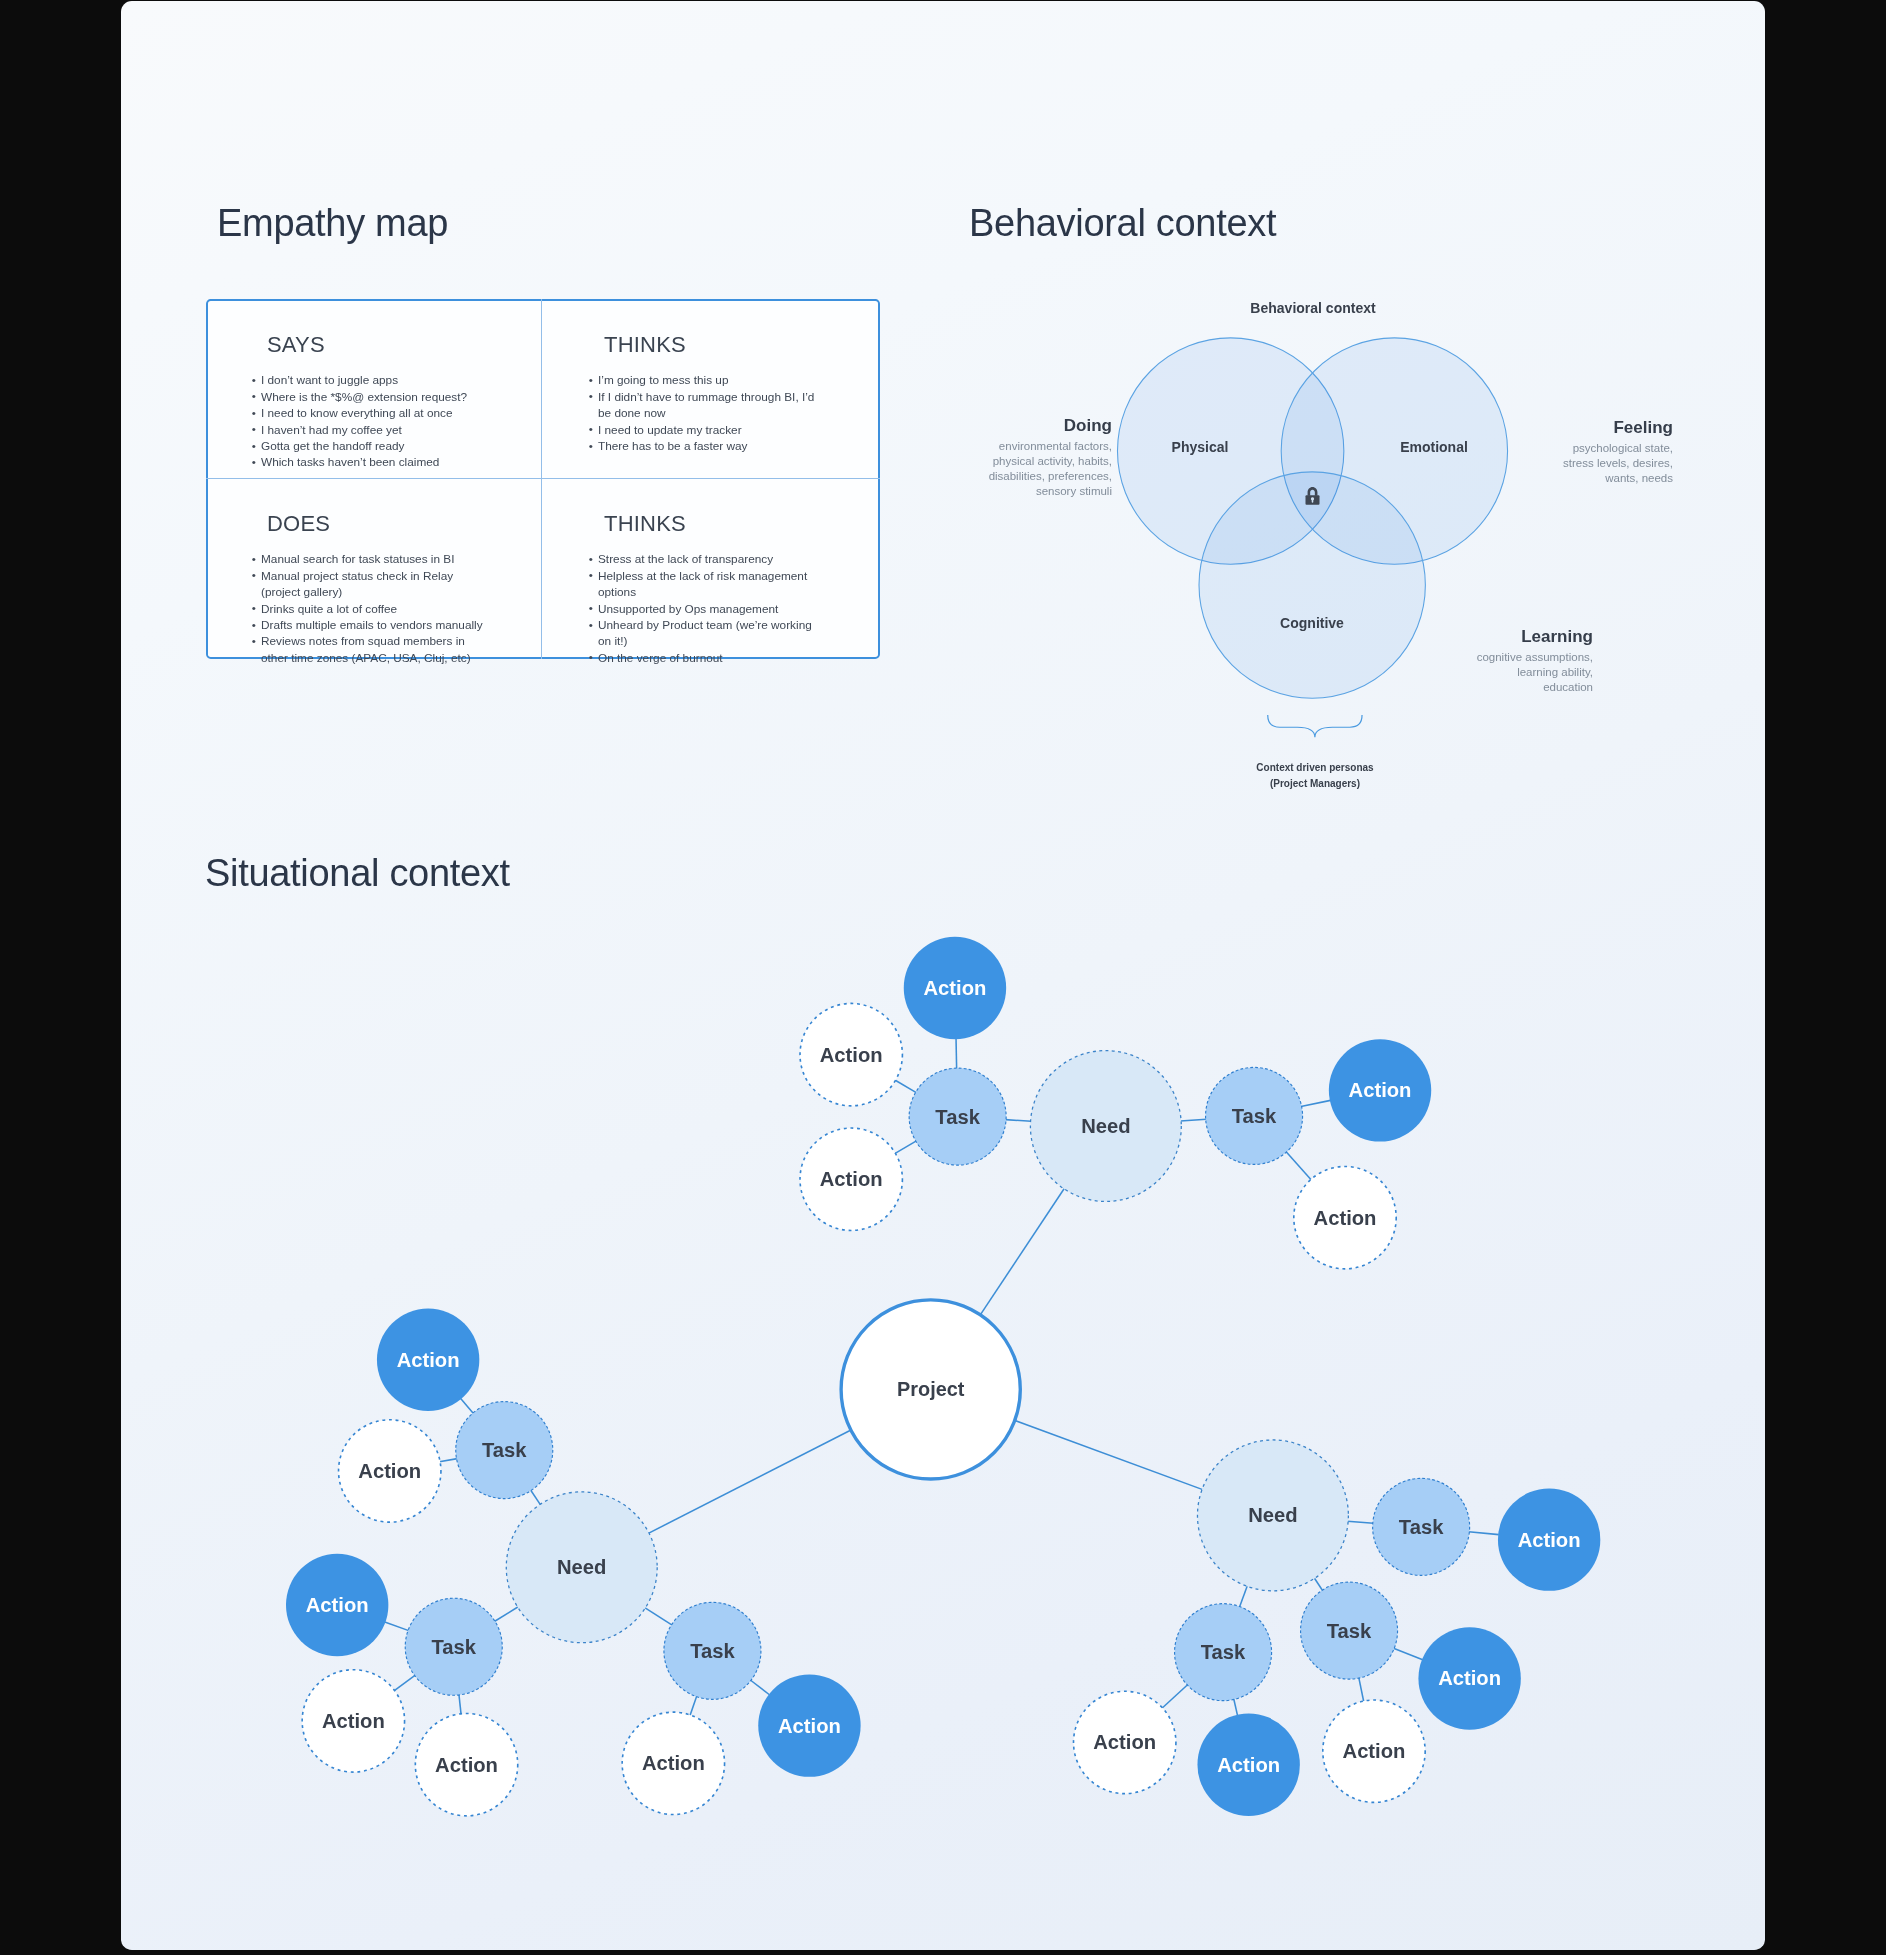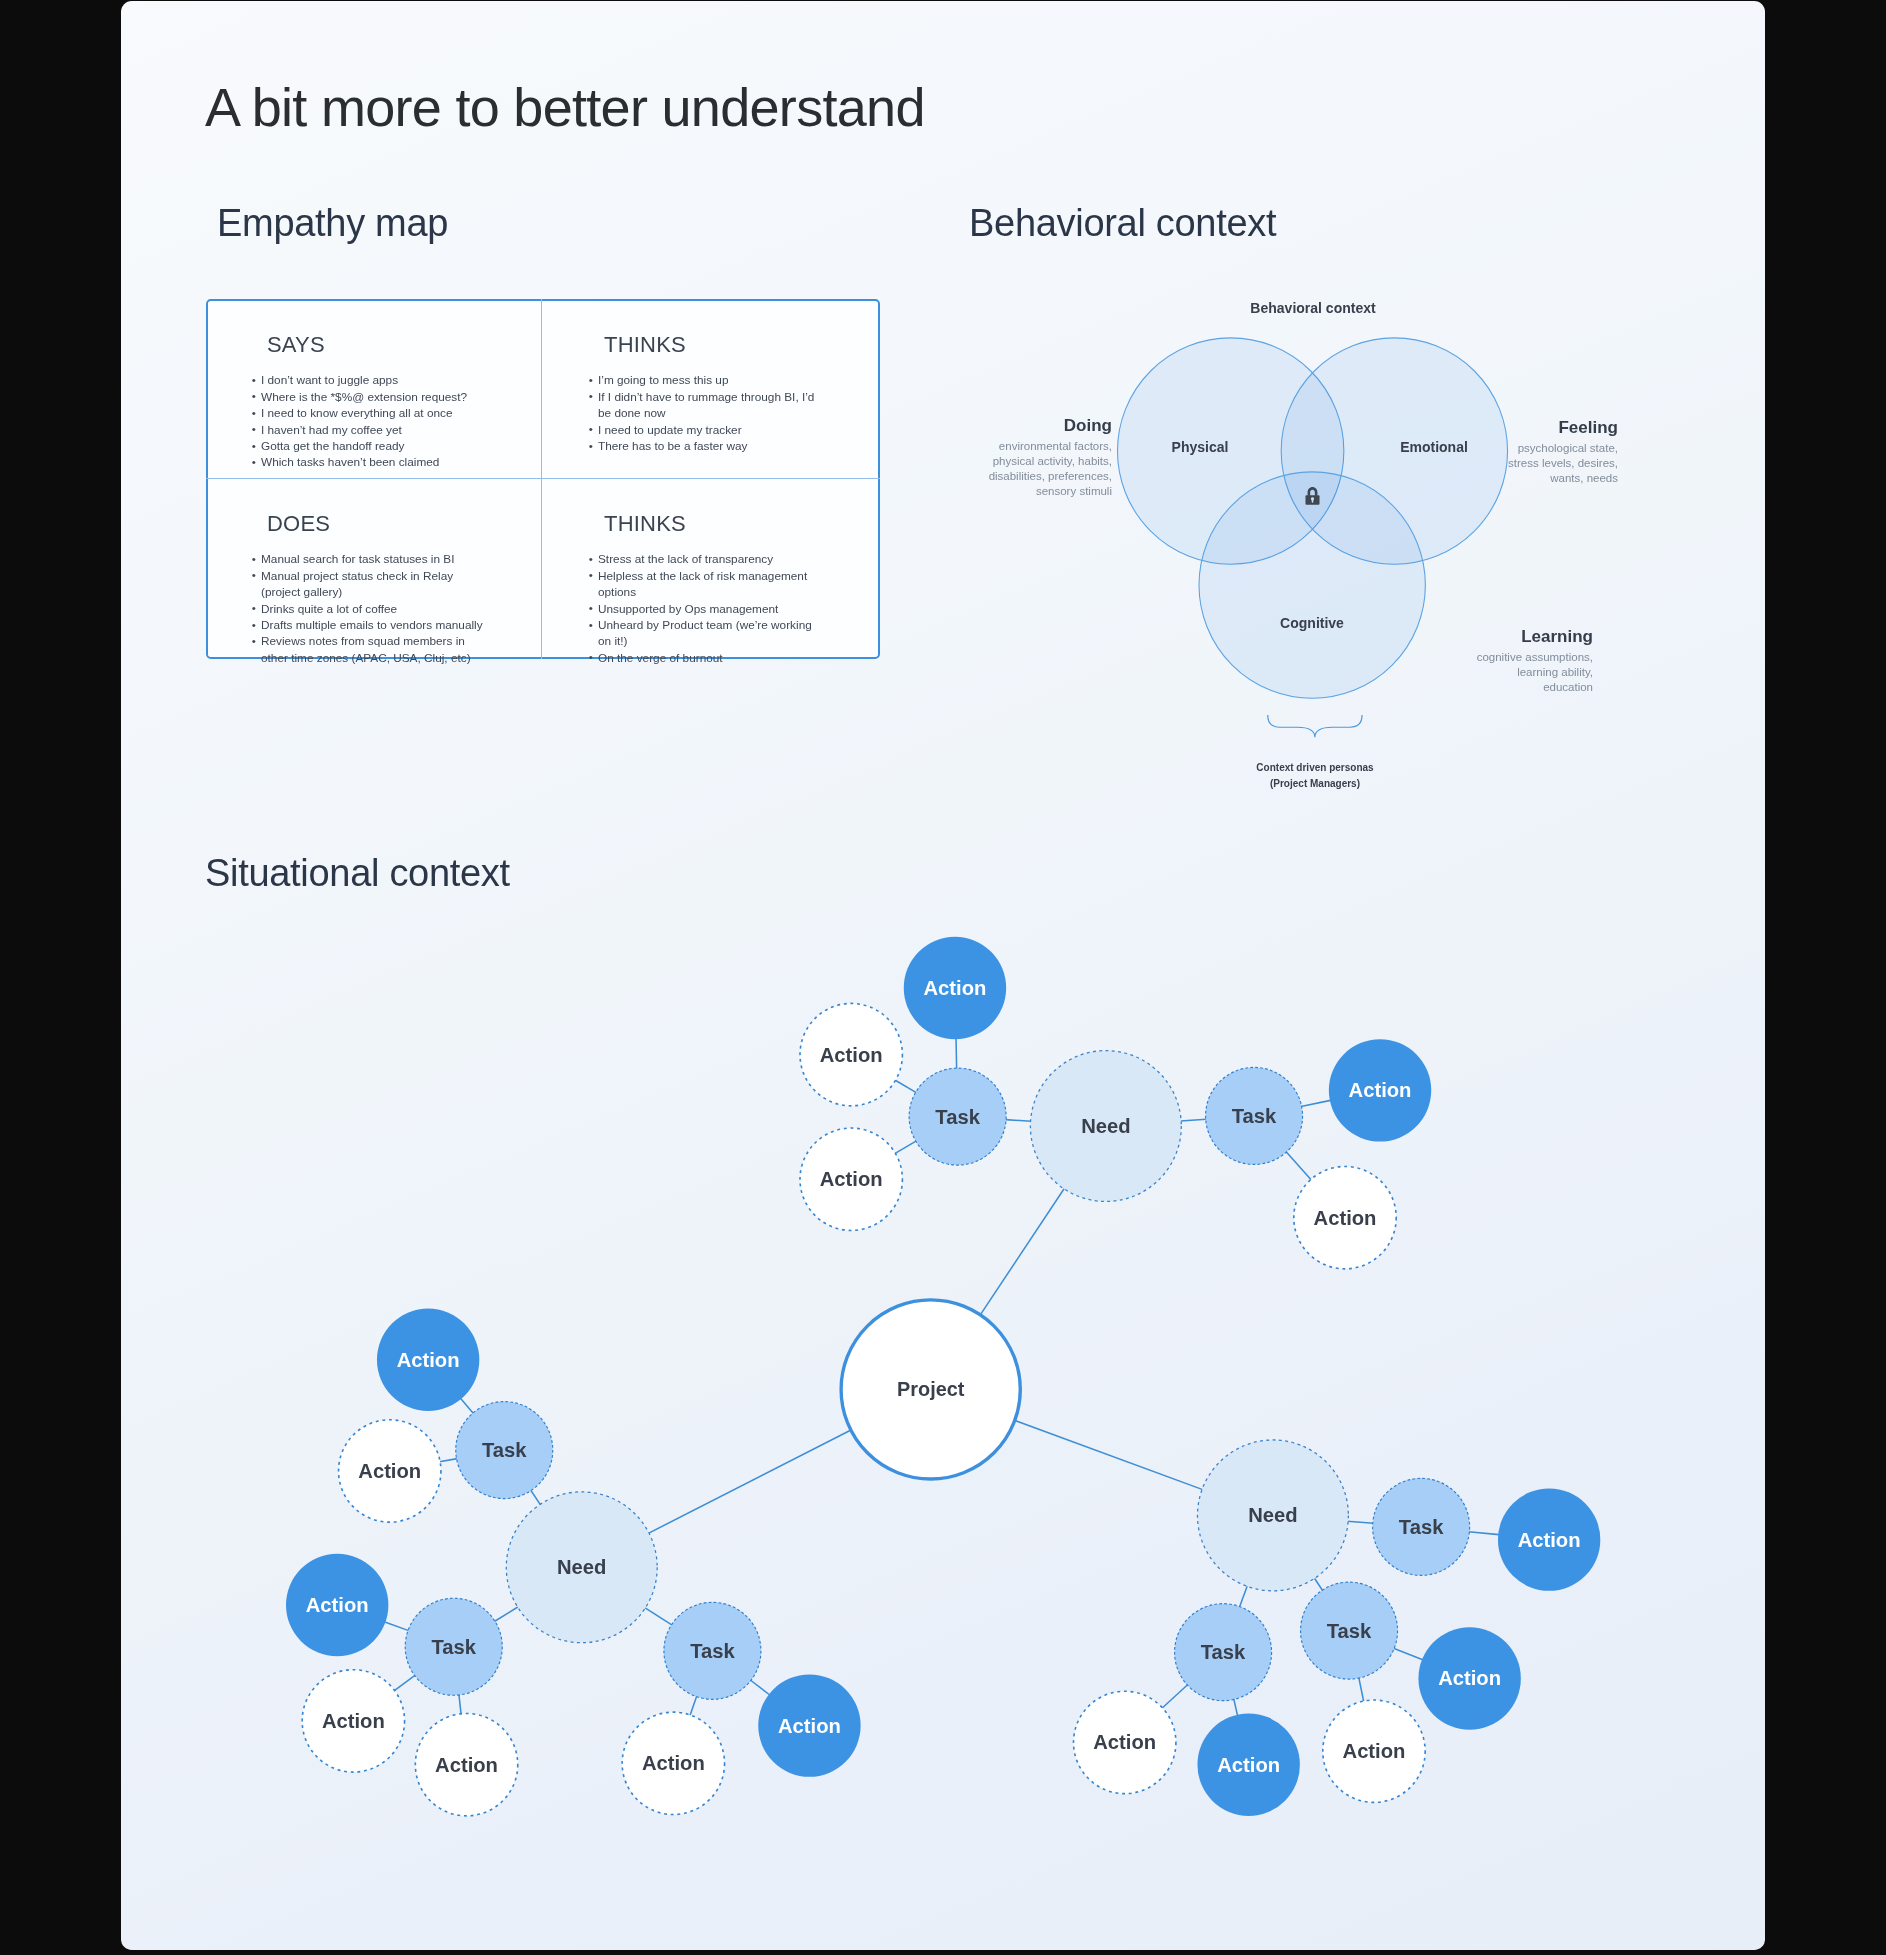--- a/index.html
+++ b/index.html
@@ -40,21 +40,20 @@
      transform:translateX(-50%);white-space:nowrap;text-align:center;line-height:15.5px;}
 
   
   #net line{stroke:#3d8ed6;stroke-width:2.3;}
 </style>
 </head>
 <body>
 
 <div id="slide">
 
-  <div class="page-title">A bit more to better understand</div>
 
   <div class="sec-title" style="left:96px;top:203px;">Empathy map</div>
   <div class="sec-title" style="left:848px;top:203px;">Behavioral context</div>
   <div class="sec-title" style="left:84px;top:853px;">Situational context</div>
 
   <div id="empathy-box">
     <div class="vline"></div>
     <div class="hline"></div>
     <div class="quad" style="left:43px;top:17px;width:225px;">
       <h3>SAYS</h3>
@@ -117,21 +116,21 @@
     <path d="M11 15.3a2.4 2.4 0 0 0-1.2 4.5v2.7c0 .7.5 1.2 1.2 1.2s1.2-.5 1.2-1.2v-2.7A2.4 2.4 0 0 0 11 15.3z" fill="#cfe0f2"></path>
   </svg>
 
   <div class="sidelab" style="left:846px;top:416px;width:145px;">
     <div class="t">Doing</div>
     <div class="d">environmental factors,
 physical activity, habits,
 disabilities, preferences,
 sensory stimuli</div>
   </div>
-  <div class="sidelab" style="left:1352px;top:418px;width:145px;">
+  <div class="sidelab" style="left:1407px;top:418px;width:145px;">
     <div class="t">Feeling</div>
     <div class="d">psychological state,
 stress levels, desires,
 wants, needs</div>
   </div>
   <div class="sidelab" style="left:1327px;top:627px;width:145px;">
     <div class="t">Learning</div>
     <div class="d">cognitive assumptions,
 learning ability,
 education</div>

